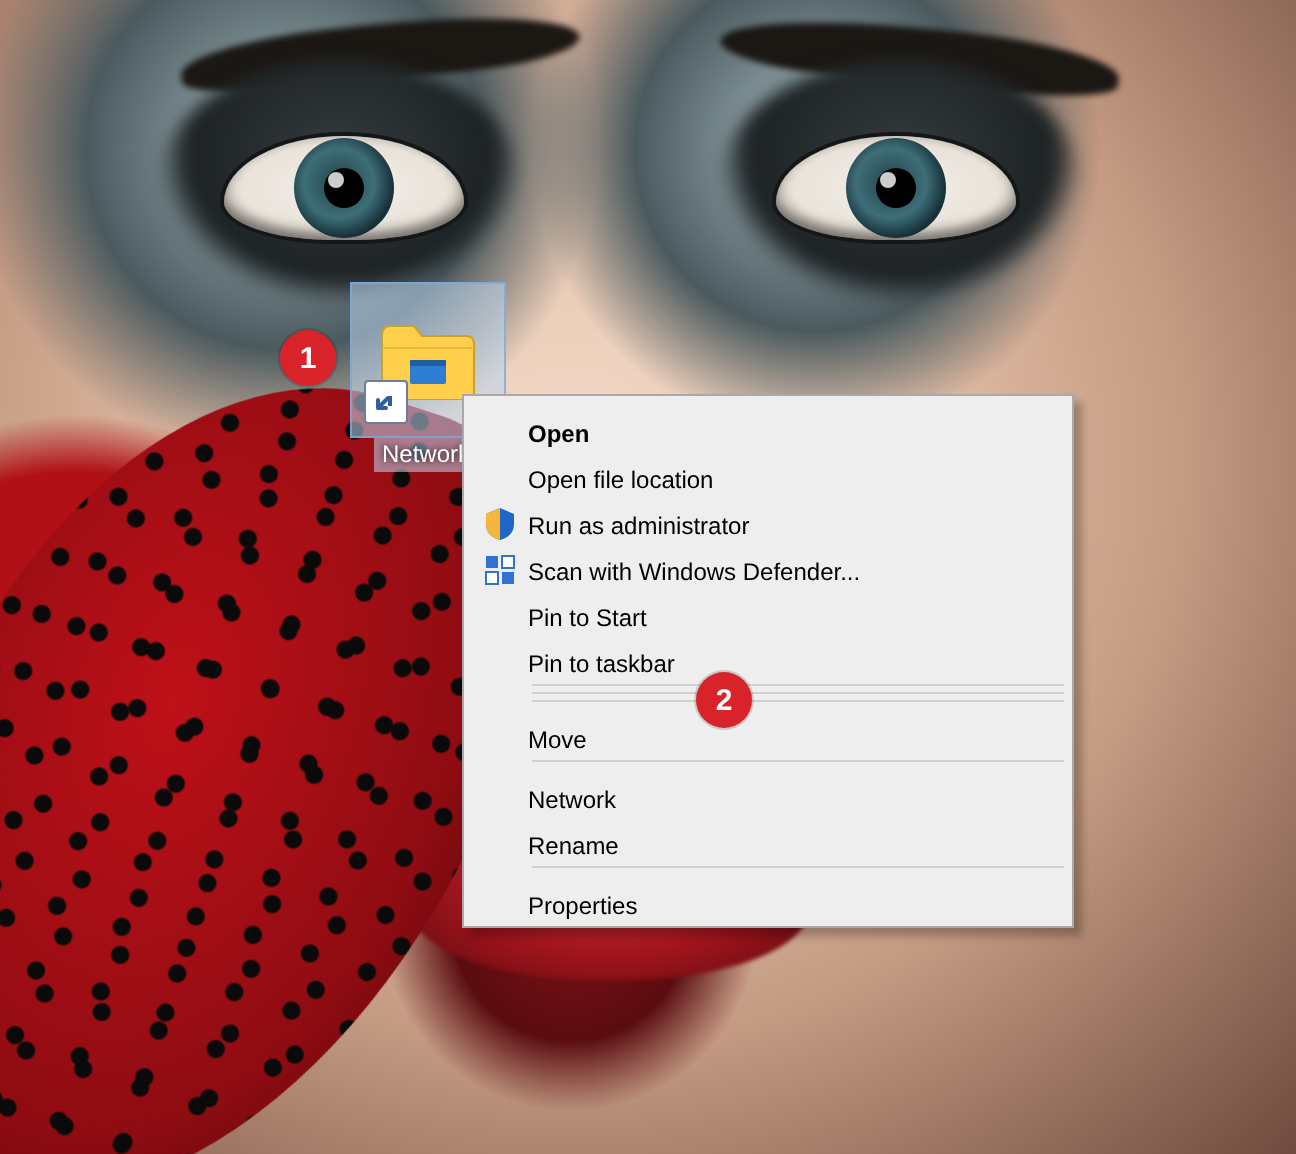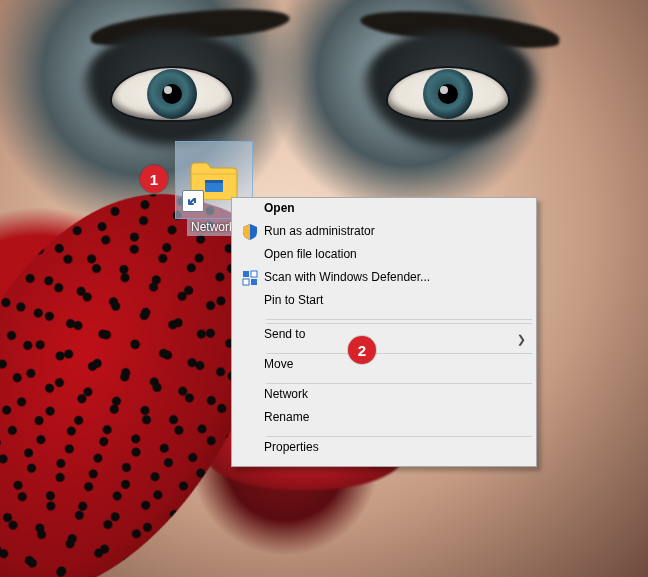--- a/index.html
+++ b/index.html
@@ -128,21 +128,21 @@
     left: 231px;
     top: 197px;
     width: 300px;
     background: #eeeeee;
     border: 1px solid #a9a9a9;
     box-shadow: 4px 4px 4px rgba(0,0,0,0.25);
     padding: 3px 2px;
   }
   .menu-item {
     display: flex;
-    align-items: flex-start;
+    align-items: flex-end;
     height: 23px;
     padding: 0 20px 0 2px;
     position: relative;
     white-space: nowrap;
   }
   .micon {
     width: 28px;
     display: inline-flex;
     align-items: center;
     justify-content: center;
@@ -222,62 +222,61 @@
 
 <div class="context-menu">
 
   <div class="menu-item bold">
     <span class="micon"></span>
     <span class="mlbl">Open</span>
   </div>
 
 
   <div class="menu-item">
+    <span class="micon"></span>
+    <span class="mlbl">Open file location</span>
+  </div>
+
+  <div class="menu-item">
     <span class="micon">
       <svg width="14" height="16" viewBox="0 0 14 16">
         <path d="M7 0 L14 3 V8 Q14 14 7 16 Q0 14 0 8 V3 Z" fill="#1e66c7"></path>
         <path d="M7 0 L7 16 Q0 14 0 8 V3 Z" fill="#f6b63c"></path>
       </svg>
     </span>
     <span class="mlbl">Run as administrator</span>
-  </div>
-
-  <div class="menu-item">
-    <span class="micon"></span>
-    <span class="mlbl">Open file location</span>
   </div>
 
   <div class="menu-item">
     <span class="micon">
       <svg width="16" height="16" viewBox="0 0 16 16">
         <rect x="1" y="1" width="6" height="6" fill="#2f72d4"></rect>
         <rect x="9" y="1" width="6" height="6" fill="#fff" stroke="#2f72d4"></rect>
         <rect x="1" y="9" width="6" height="6" fill="#fff" stroke="#2f72d4"></rect>
         <rect x="9" y="9" width="6" height="6" fill="#2f72d4"></rect>
       </svg>
     </span>
     <span class="mlbl">Scan with Windows Defender...</span>
   </div>
 
   <div class="menu-item">
     <span class="micon"></span>
     <span class="mlbl">Pin to Start</span>
   </div>
 
-
-  <div class="sep"></div>
-
-
-  <div class="sep"></div>
-
-  <div class="menu-item">
-    <span class="micon"></span>
-    <span class="mlbl">Send to</span>
-    <span class="sub-arrow">❯</span>
-  </div>
+  <div class="menu-item">
+    <span class="micon"></span>
+    <span class="mlbl">Pin to taskbar</span>
+  </div>
+
+  <div class="sep"></div>
+
+
+  <div class="sep"></div>
+
 
   <div class="sep"></div>
 
 
   <div class="menu-item">
     <span class="micon"></span>
     <span class="mlbl">Move</span>
   </div>
 
   <div class="sep"></div>

